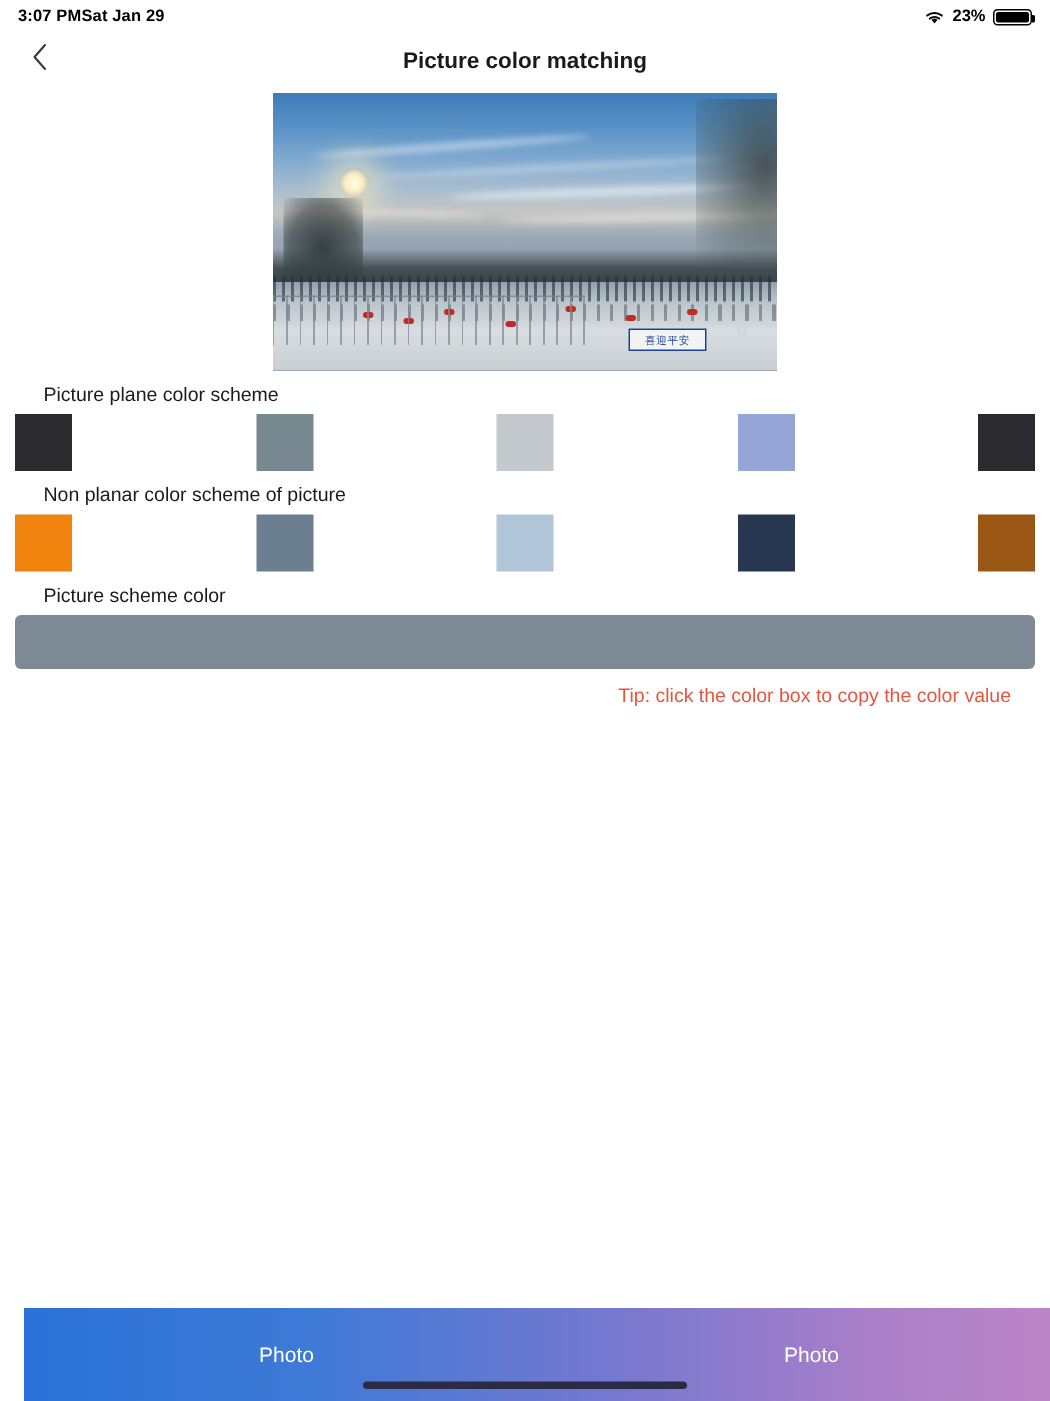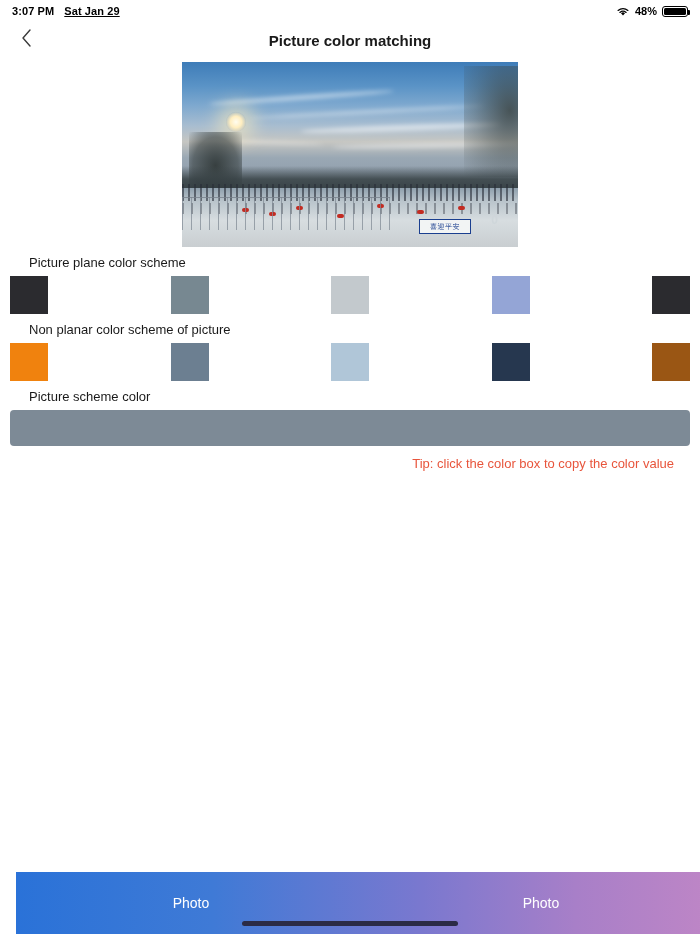--- a/index.html
+++ b/index.html
@@ -15,23 +15,23 @@
   
   .status-bar {
     height: 22px;
     display: flex;
     align-items: center;
     padding: 0 12px;
     font-size: 11px;
     color: #000;
     position: relative;
   }
-  .status-left { display: flex; align-items: center; gap: 10px; }
+  .status-left { display: flex; align-items: center; gap: 0; }
   .status-time { font-weight: 600; letter-spacing: 0.1px; }
-  .status-date { font-weight: 600; letter-spacing: 0.1px; text-decoration: underline; }
+  .status-date { font-weight: 600; letter-spacing: 0.1px; }
   .status-right {
     margin-left: auto;
     display: flex;
     align-items: center;
     gap: 5px;
     font-size: 11px;
     font-weight: 600;
   }
   .wifi-icon { display: inline-block; width: 14px; height: 11px; position: relative; }
   .battery {
@@ -268,21 +268,21 @@
     <span class="status-date">Sat Jan 29</span>
   </div>
   <div class="status-right">
     <span class="wifi-icon">
       <svg width="14" height="11" viewBox="0 0 14 11">
         <path d="M7 9.6 L9 7.2 A3 3 0 0 0 5 7.2 Z" fill="#000"></path>
         <path d="M2.1 4.4 A7.6 7.6 0 0 1 11.9 4.4" stroke="#000" stroke-width="1.3" fill="none" stroke-linecap="round"></path>
         <path d="M3.9 6.4 A5 5 0 0 1 10.1 6.4" stroke="#000" stroke-width="1.3" fill="none" stroke-linecap="round"></path>
       </svg>
     </span>
-    <span>48%</span>
+    <span>23%</span>
     <span class="battery">
       <span class="battery-fill"></span>
     </span>
   </div>
 </div>
 
 <div class="nav-bar">
   <div class="back-btn">
     <span>
       <svg width="11" height="18" viewBox="0 0 11 18">

